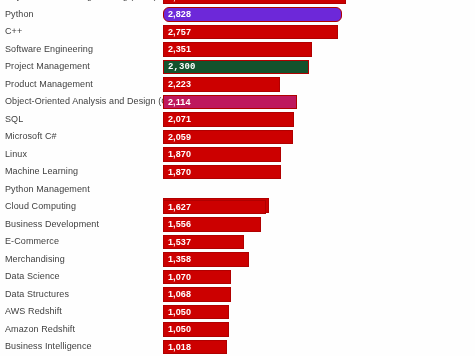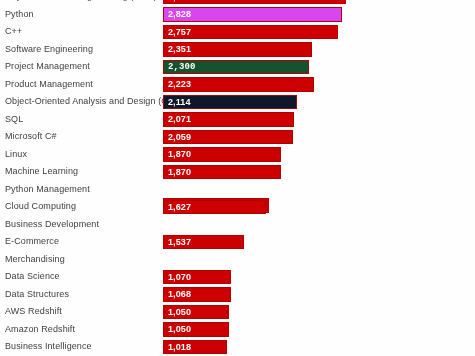--- a/index.html
+++ b/index.html
@@ -89,21 +89,21 @@
         <div class="row-label">Object-Oriented Programming (OOP)</div>
         <div class="bar-track" style="width: 182.557px;">
           <div class="bar" style="background: rgb(204, 0, 0); border-color: rgb(176, 0, 0);">
             <div class="bar-value" style="color: rgb(255, 255, 255);">2,884</div>
           </div>
         </div>
       </div>
       <div class="chart-row">
         <div class="row-label">Python</div>
         <div class="bar-track" style="width: 179.012px;">
-          <div class="bar" style="background: #d946ef; border-color: rgb(176, 0, 0);">
+          <div class="bar" style="background: #6d28d9; border-color: rgb(176, 0, 0); border-radius: 6px;">
             <div class="bar-value" style="color: rgb(255, 255, 255);">2,828</div>
           </div>
         </div>
       </div>
       <div class="chart-row">
         <div class="row-label">C++</div>
         <div class="bar-track" style="width: 174.518px;">
           <div class="bar" style="background: rgb(204, 0, 0); border-color: rgb(176, 0, 0);">
             <div class="bar-value" style="color: rgb(255, 255, 255);">2,757</div>
           </div>
@@ -120,30 +120,30 @@
       <div class="chart-row">
         <div class="row-label">Project Management</div>
         <div class="bar-track" style="width: 145.59px;">
           <div class="bar" style="background: #14532d; border-color: rgb(176, 0, 0); font-family: Liberation Mono, monospace;">
             <div class="bar-value" style="color: rgb(255, 255, 255);">2,300</div>
           </div>
         </div>
       </div>
       <div class="chart-row">
         <div class="row-label">Product Management</div>
-        <div class="bar-track" style="width: 151px; border-radius: 7px;">
+        <div class="bar-track" style="width: 117px; border-radius: 7px;">
           <div class="bar" style="background: rgb(204, 0, 0); border-color: rgb(176, 0, 0);">
             <div class="bar-value" style="color: rgb(255, 255, 255);">2,223</div>
           </div>
         </div>
       </div>
       <div class="chart-row">
         <div class="row-label">Object-Oriented Analysis and Design (OOAD)</div>
         <div class="bar-track" style="width: 133.816px;">
-          <div class="bar" style="background: #0f172a; border-color: rgb(176, 0, 0);">
+          <div class="bar" style="background: #be185d; border-color: rgb(176, 0, 0);">
             <div class="bar-value" style="color: rgb(255, 255, 255);">2,114</div>
           </div>
         </div>
       </div>
       <div class="chart-row">
         <div class="row-label">SQL</div>
         <div class="bar-track" style="width: 131.094px;">
           <div class="bar" style="background: rgb(204, 0, 0); border-color: rgb(176, 0, 0);">
             <div class="bar-value" style="color: rgb(255, 255, 255);">2,071</div>
           </div>
@@ -184,31 +184,41 @@
       <div class="chart-row">
         <div class="row-label">Cloud Computing</div>
         <div class="bar-track" style="width: 102.989px;">
           <div class="bar" style="background: rgb(204, 0, 0); border-color: rgb(176, 0, 0);">
             <div class="bar-value" style="color: rgb(255, 255, 255);">1,627</div>
           </div>
         </div>
       </div>
       <div class="chart-row">
         <div class="row-label">Business Development</div>
+        <div class="bar-track" style="width: 98.4948px;">
+          <div class="bar" style="background: rgb(204, 0, 0); border-color: rgb(176, 0, 0);">
+            <div class="bar-value" style="color: rgb(255, 255, 255);">1,556</div>
+          </div>
+        </div>
       </div>
       <div class="chart-row">
         <div class="row-label">E-Commerce</div>
         <div class="bar-track" style="width: 81px;">
           <div class="bar" style="background: rgb(204, 0, 0); border-color: rgb(176, 0, 0);">
             <div class="bar-value" style="color: rgb(255, 255, 255);">1,537</div>
           </div>
         </div>
       </div>
       <div class="chart-row">
         <div class="row-label">Merchandising</div>
+        <div class="bar-track" style="width: 85.9614px;">
+          <div class="bar" style="background: rgb(204, 0, 0); border-color: rgb(176, 0, 0);">
+            <div class="bar-value" style="color: rgb(255, 255, 255);">1,358</div>
+          </div>
+        </div>
       </div>
       <div class="chart-row">
         <div class="row-label">Data Science</div>
         <div class="bar-track" style="width: 67.731px;">
           <div class="bar" style="background: rgb(204, 0, 0); border-color: rgb(176, 0, 0);">
             <div class="bar-value" style="color: rgb(255, 255, 255);">1,070</div>
           </div>
         </div>
       </div>
       <div class="chart-row">

